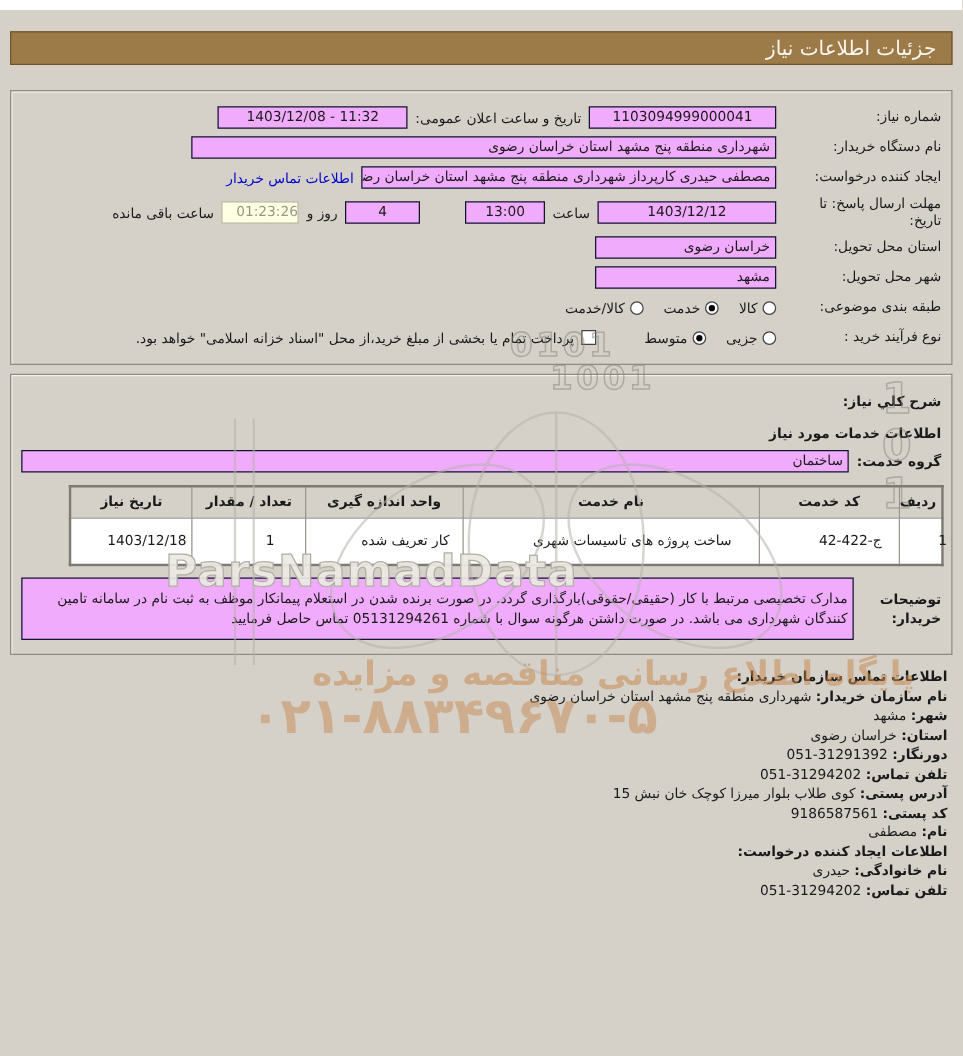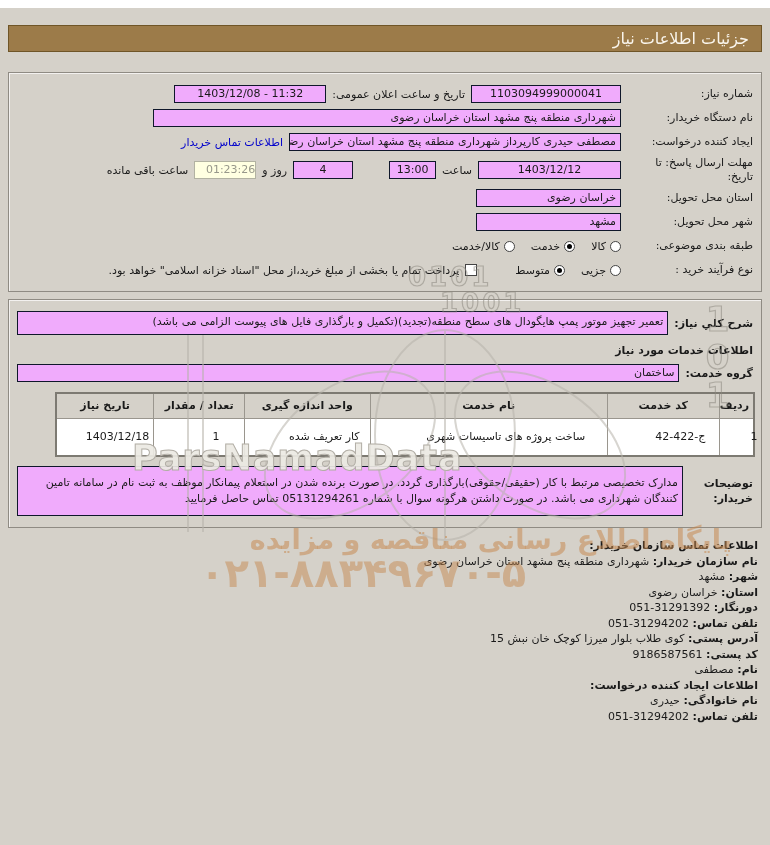--- a/index.html
+++ b/index.html
@@ -28,21 +28,21 @@
   .box2 { margin-top:7px; }
   .frow { display:flex; align-items:center; gap:6px; margin:4px 2px; min-height:20px; }
   .lbl { width:126px; flex:none; line-height:14px; }
   .blbl { font-weight:bold; }
   .ibox {
     background:#f0abfc; border:1px solid #0f172a; height:18px; line-height:16px;
     padding:0 4px; overflow:hidden; white-space:nowrap;
   }
   .num { text-align:center; }
   .w150{width:150px;} .w152{width:152px;} .w468{width:468px;} .w392{width:332px;}
-  .w143{width:143px;} .w64{width:47px;} .w60{width:60px;} .w145{width:145px;}
+  .w143{width:143px;} .w64{width:64px;} .w60{width:60px;} .w145{width:145px;}
   .grow { flex:1; }
   .spacer24{ width:24px; flex:none; } .spacer16{ width:16px; flex:none; }
   .link { color:#0000cc; cursor:pointer; white-space:nowrap; }
   .countdown {
     width:62px; height:18px; line-height:16px; text-align:right;
     background:#ffffe1; color:#97978a; border:1px solid #b2b2a2;
   }
   .radio {
     width:11px; height:11px; border:1px solid #444; border-radius:50%;
     background:#fff; display:inline-block; position:relative; flex:none;
@@ -165,21 +165,20 @@
     <span class="spacer16"></span>
     <span class="checkbox" data-checked="false"></span>
     <span>پرداخت تمام یا بخشی از مبلغ خرید،از محل "اسناد خزانه اسلامی" خواهد بود.</span>
   </div>
 </div>
 
 <div class="box box2">
 
   <div class="frow">
     <span class="blbl" style="flex:none">شرح کلي نياز:</span>
-    <div class="ibox grow desc-box">تعمیر تجهیز موتور پمپ هایگودال های سطح منطقه(تجدید)(تکمیل و بارگذاری فایل های پیوست الزامی می باشد)</div>
   </div>
 
   <div class="heading">اطلاعات خدمات مورد نیاز</div>
 
   <div class="frow">
     <span class="blbl" style="flex:none">گروه خدمت:</span>
     <div class="ibox grow">ساختمان</div>
   </div>
 
   <table class="svc">

